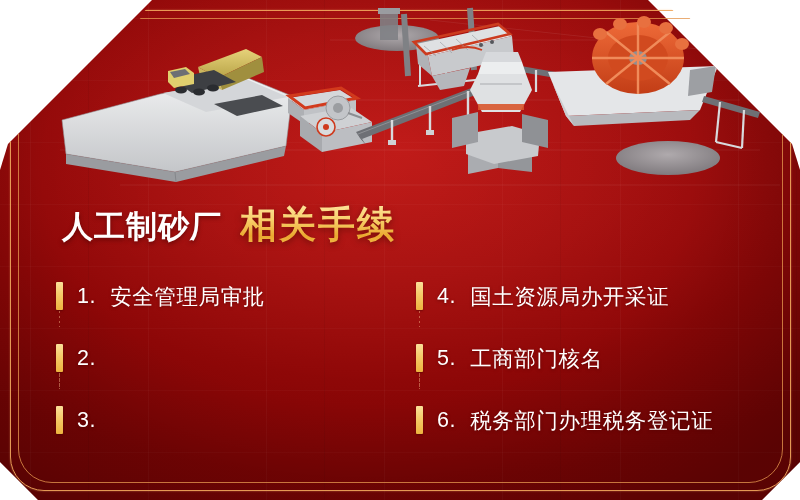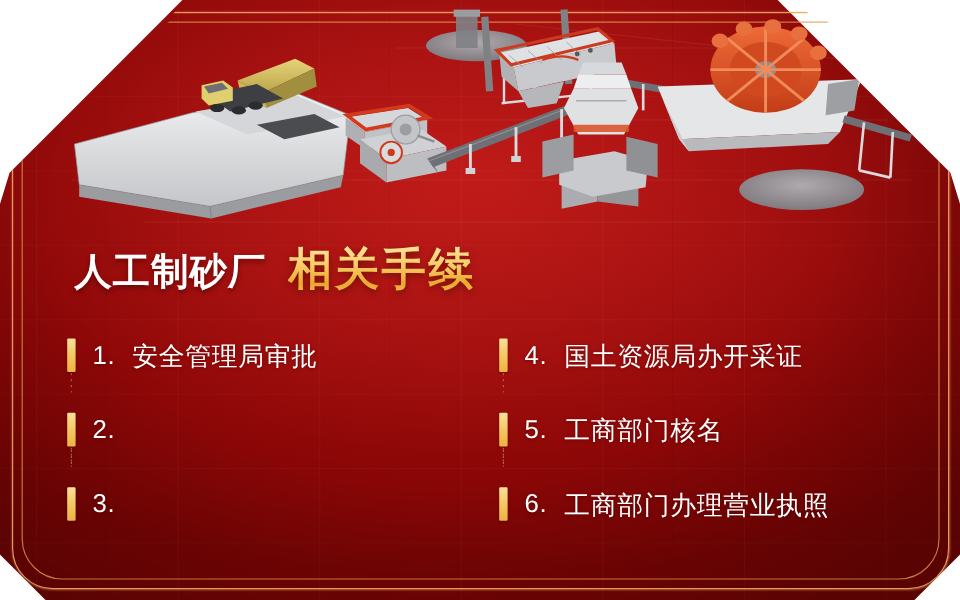--- a/index.html
+++ b/index.html
@@ -408,17 +408,17 @@
     </div>
 
     <div class="item dot-up">
       <span class="bar"></span>
       <span class="item-text">3.</span>
     </div>
 
     <div class="item dot-up">
       <span class="bar"></span>
       <span class="item-text">6.</span>
-      <span class="item-text">工商部门办理营业执照</span>
+      <span class="item-text">税务部门办理税务登记证</span>
     </div>
 
   </div>
 </div>
 
 </body></html>

